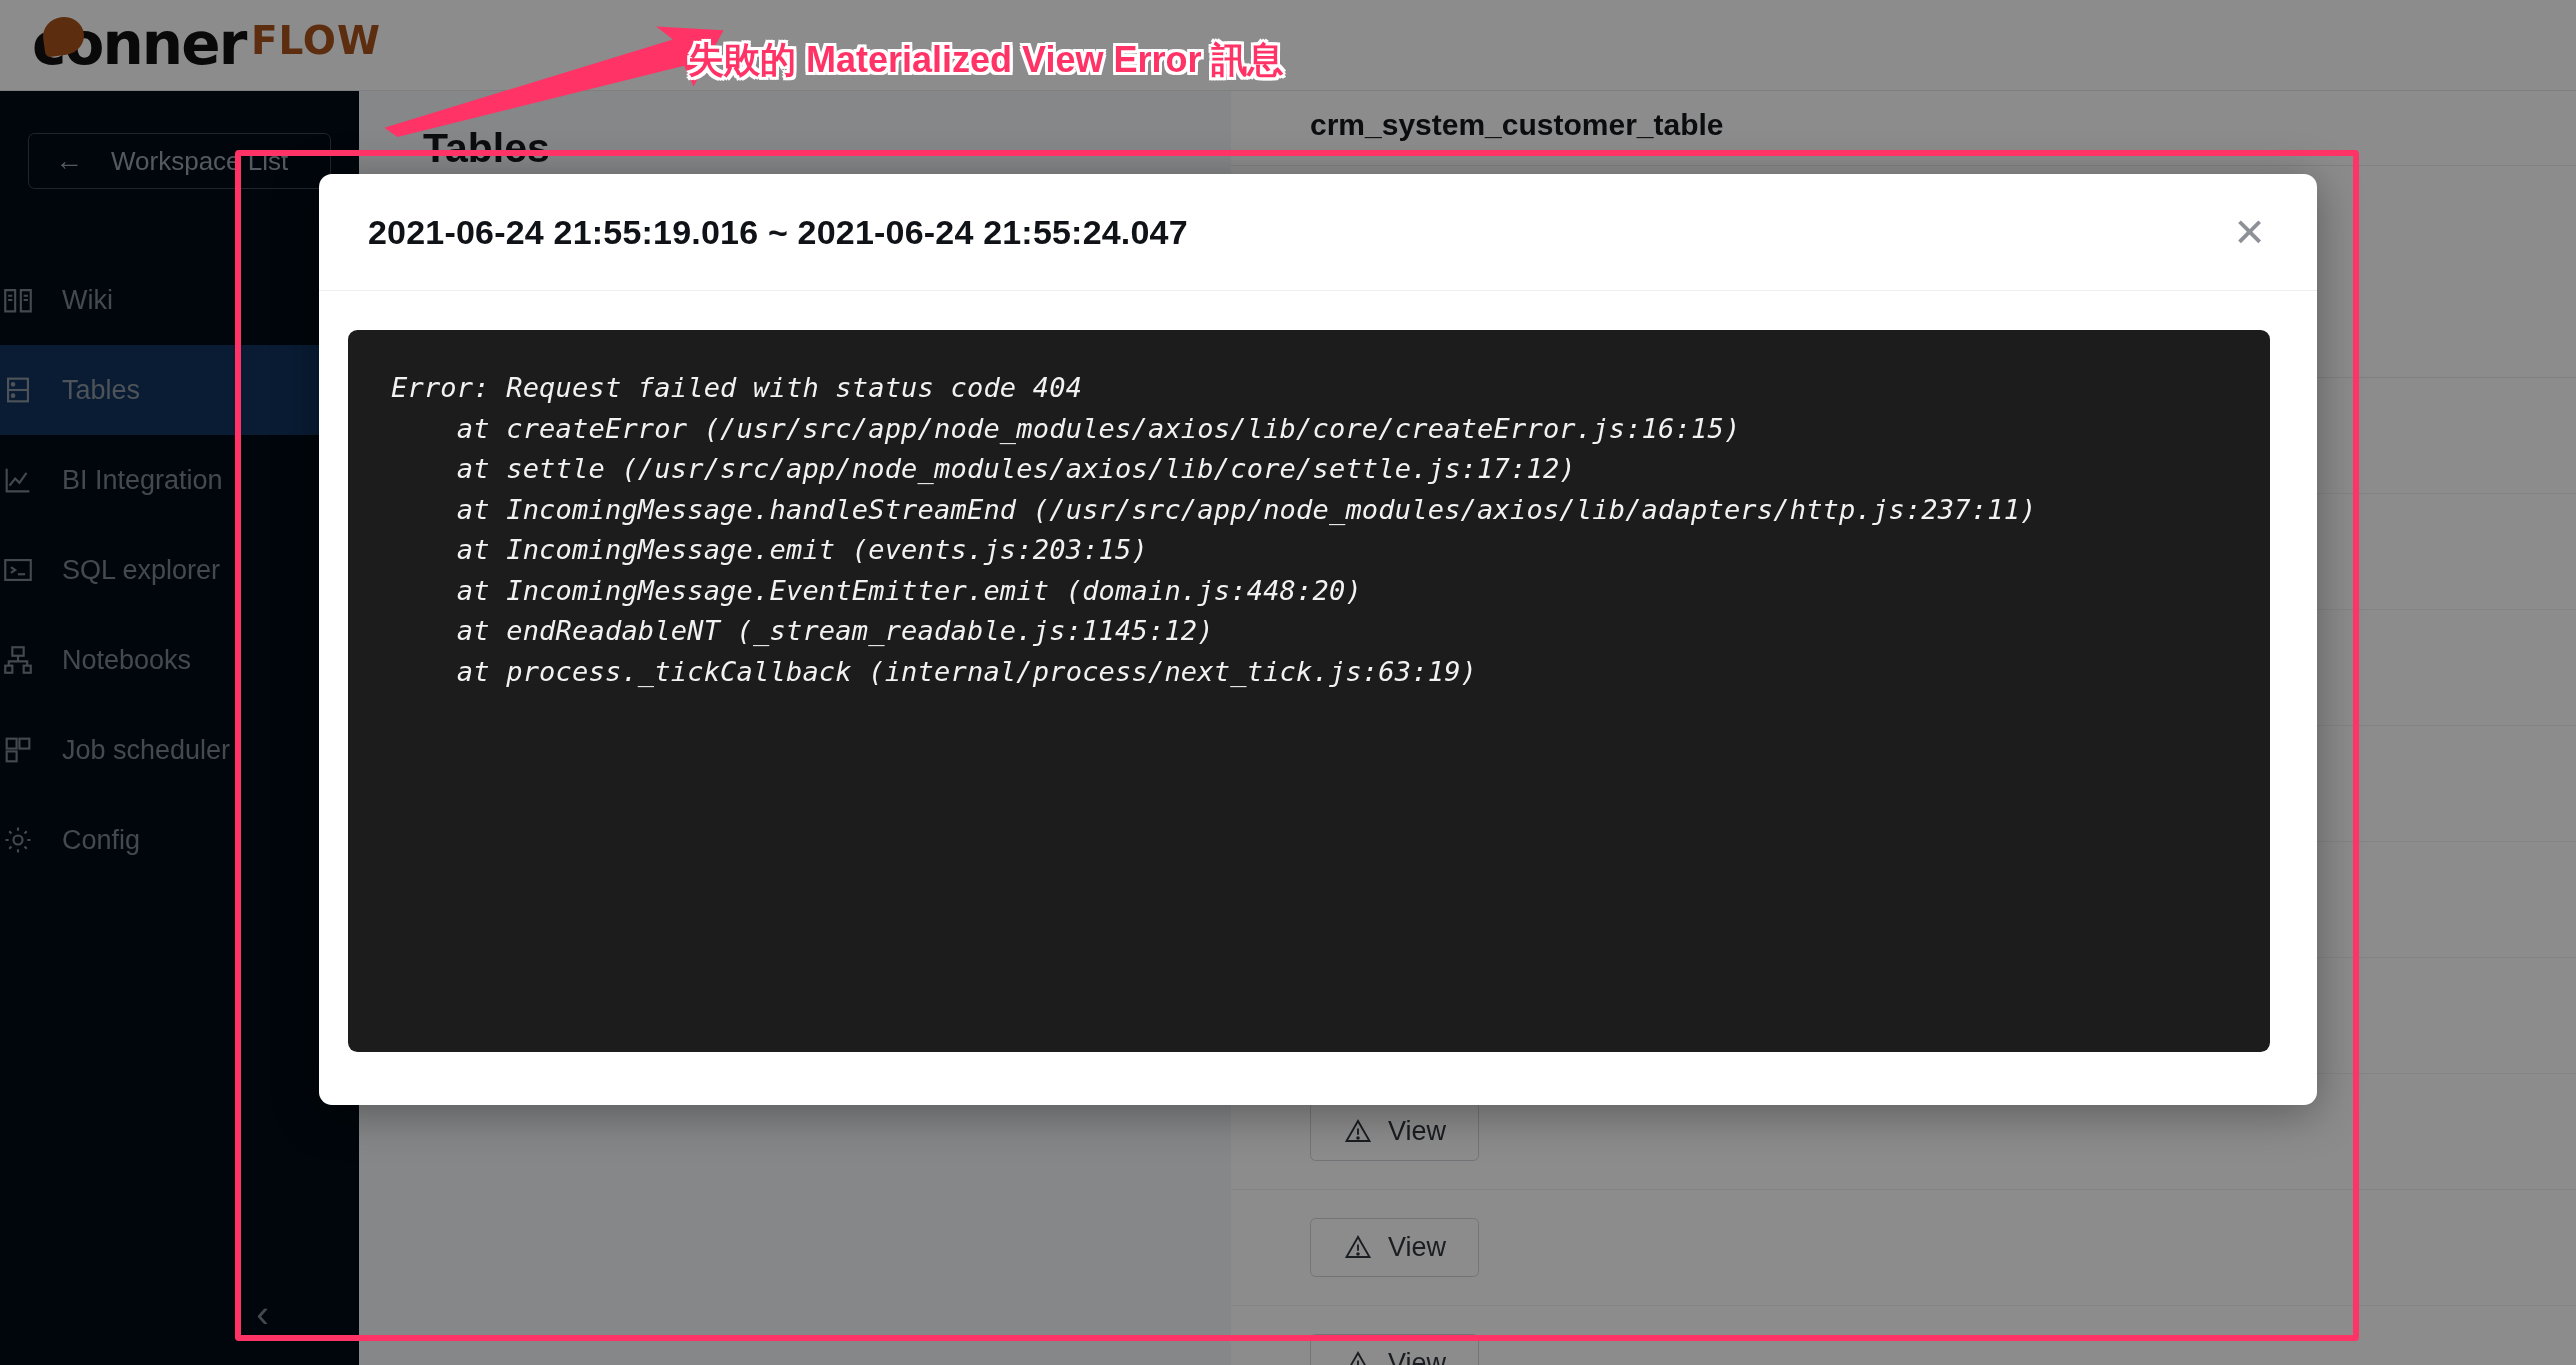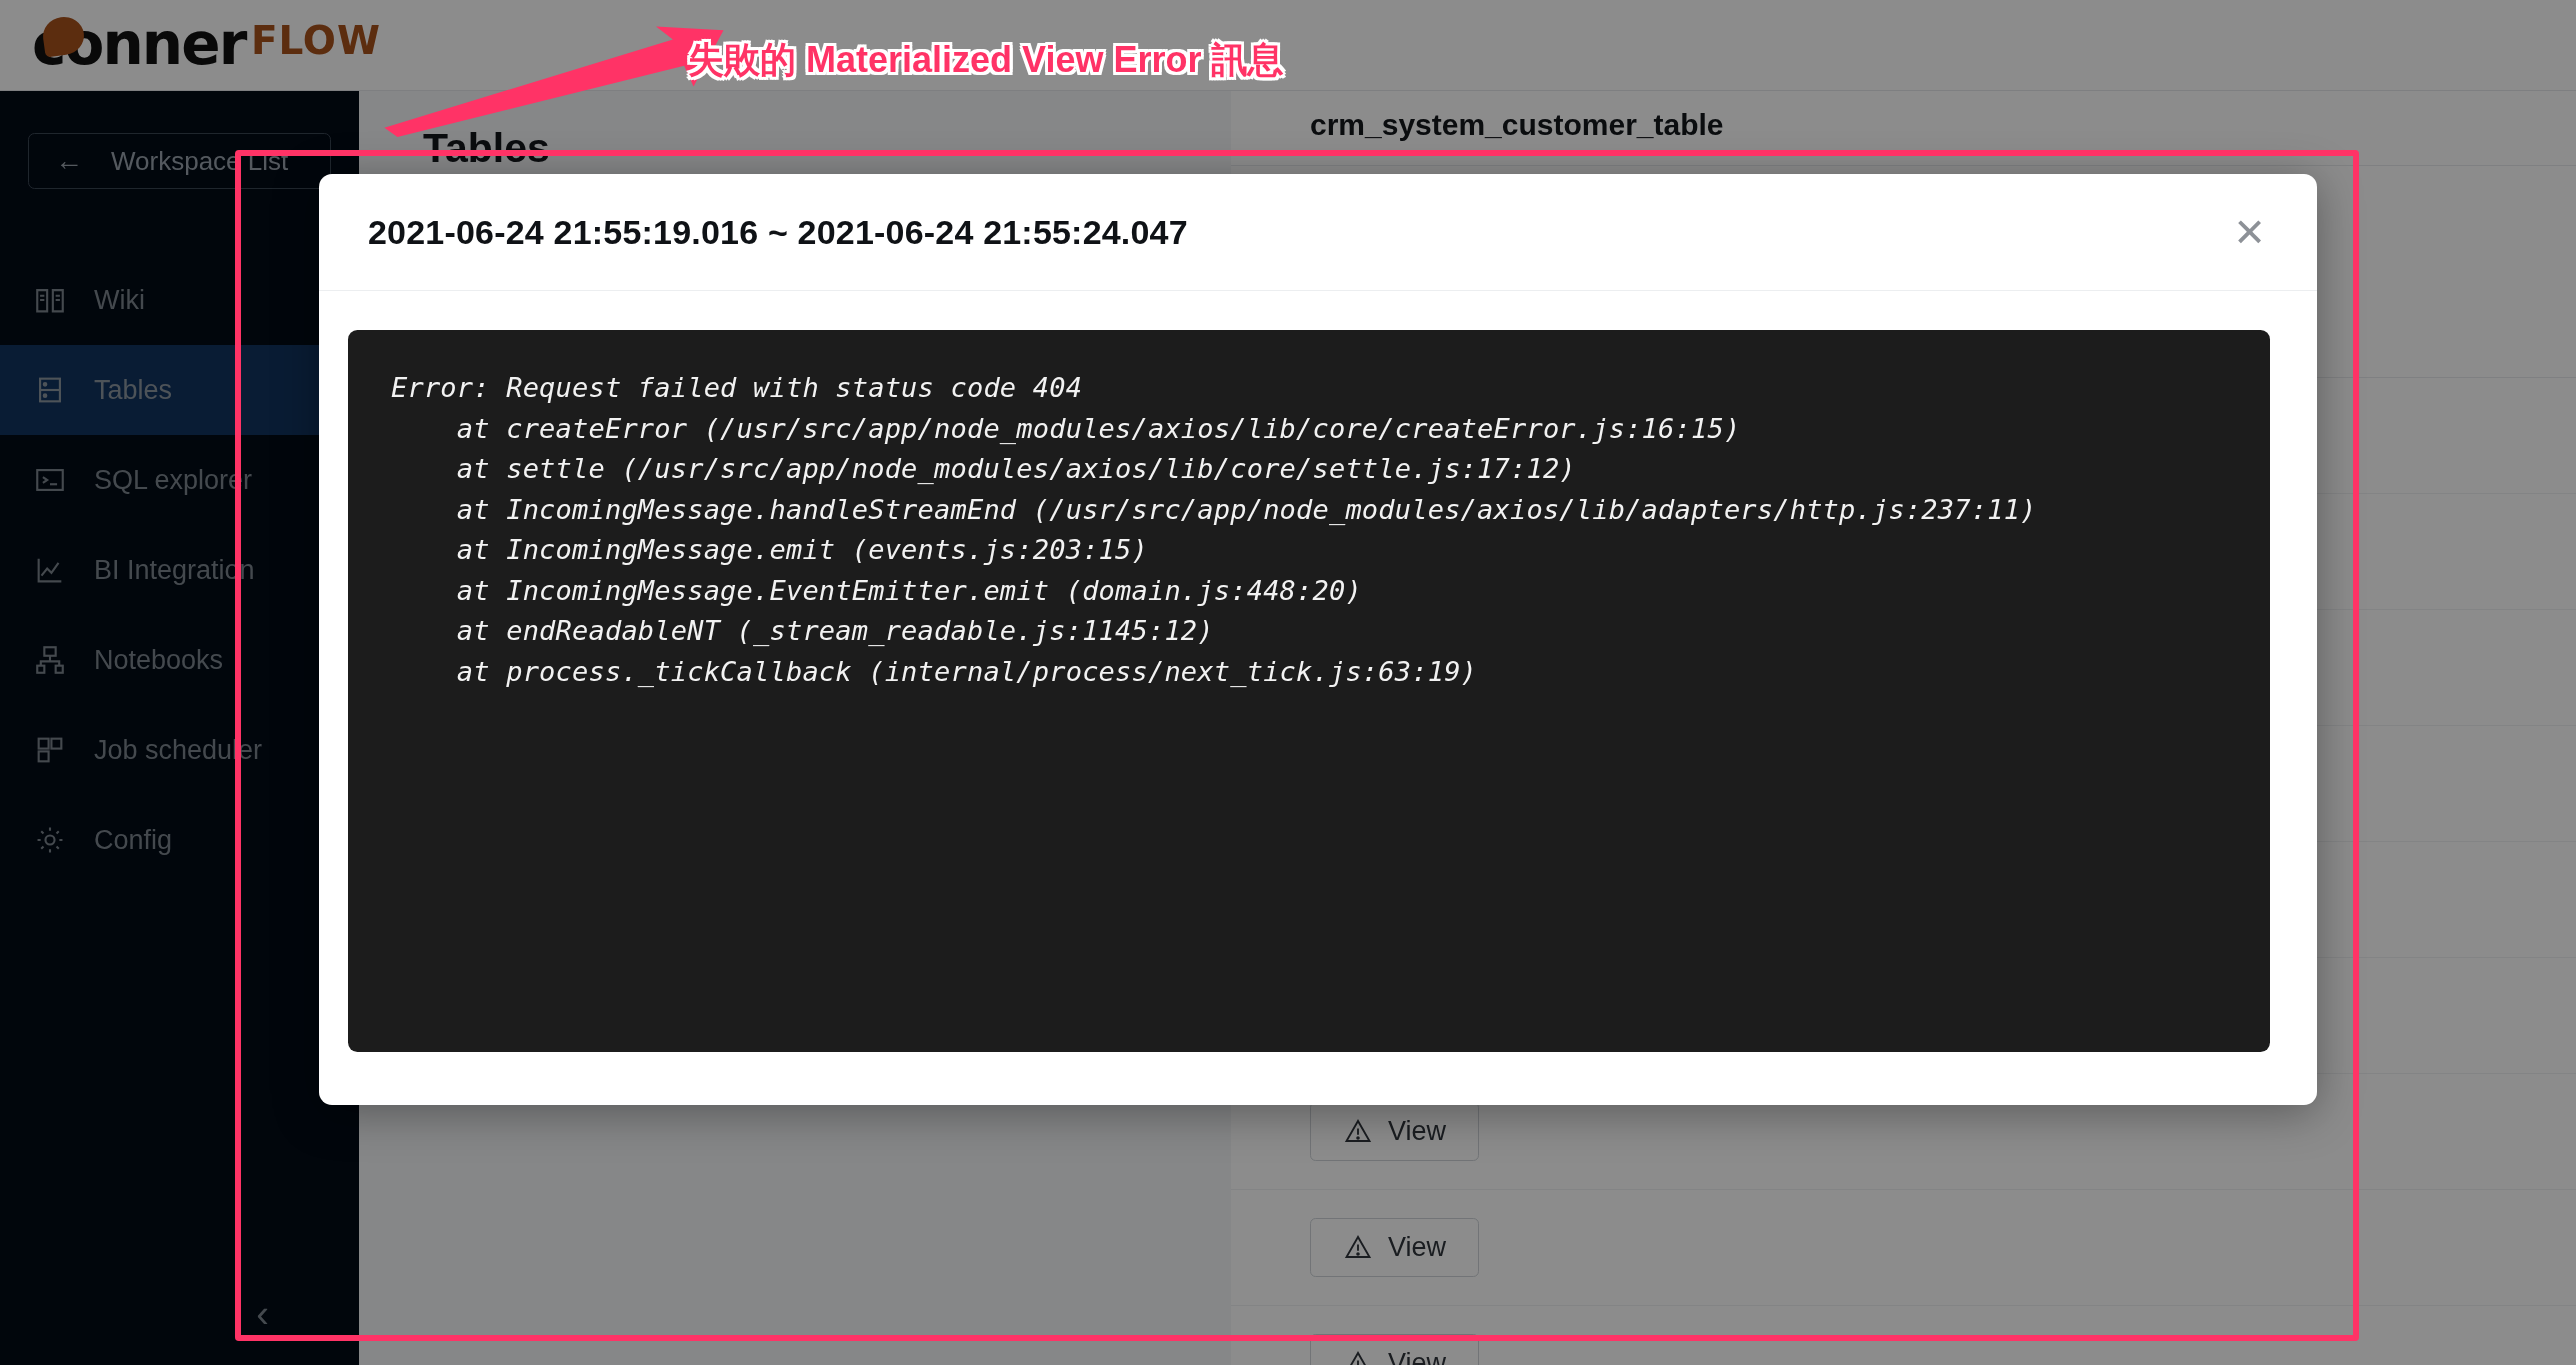--- a/index.html
+++ b/index.html
@@ -43,21 +43,21 @@
   .ws-btn {
     margin: 42px 28px 0 28px; height: 56px;
     border: 0.9px solid #3a4553; border-radius: 6.6px;
     display: flex; align-items: center; gap: 28px; padding-left: 26px;
     color: #9aa3ad; font-size: 26px;
   }
   .ws-arrow { font-size: 28px; line-height: 1; color: #9aa3ad; }
   .nav { margin-top: 66px; display: flex; flex-direction: column; }
   .nav-item {
     height: 90px; display: flex; align-items: center; gap: 26px;
-    padding-left: 32px; color: #7d868f; font-size: 27px;
+    color: #7d868f; font-size: 27px;
   }
   .nav-item.active { background: #123460; color: #8d97a1; }
   .nav-icon { width: 36px; height: 36px; display: flex; align-items: center; justify-content: center; flex: none; }
   .nav-icon svg { width: 34px; height: 34px; display: block; }
   .sidebar-spacer { flex: 1; }
   .collapse-btn {
     height: 103px; display: flex; align-items: center; justify-content: flex-end;
     padding-right: 90px; color: #7d868f; font-size: 38px;
   }
 
@@ -171,36 +171,36 @@
                 <circle cx="8.5" cy="8" r="0.9" fill="#8d97a1"></circle>
                 <circle cx="8.5" cy="16" r="0.9" fill="#8d97a1"></circle>
             </svg>
           </span>
           <span>Tables</span>
         </div>
 
         <div class="nav-item">
           <span class="nav-icon">
             <svg viewBox="0 0 24 24" fill="none" stroke="#7d868f" stroke-width="1.5">
+              <path d="M4 4v16h16"></path>
+                <path d="M6 16l4-5 3 3 5-7"></path>
+            </svg>
+          </span>
+          <span>BI Integration</span>
+        </div>
+
+        <div class="nav-item">
+          <span class="nav-icon">
+            <svg viewBox="0 0 24 24" fill="none" stroke="#7d868f" stroke-width="1.5">
               <rect x="3" y="5" width="18" height="14"></rect>
                 <path d="M7 10l3 2-3 2"></path>
                 <path d="M12 15h5"></path>
             </svg>
           </span>
           <span>SQL explorer</span>
-        </div>
-
-        <div class="nav-item">
-          <span class="nav-icon">
-            <svg viewBox="0 0 24 24" fill="none" stroke="#7d868f" stroke-width="1.5">
-              <path d="M4 4v16h16"></path>
-                <path d="M6 16l4-5 3 3 5-7"></path>
-            </svg>
-          </span>
-          <span>BI Integration</span>
         </div>
 
         <div class="nav-item">
           <span class="nav-icon">
             <svg viewBox="0 0 24 24" fill="none" stroke="#7d868f" stroke-width="1.5">
               <rect x="8" y="3" width="8" height="6"></rect>
                 <rect x="3" y="16" width="5" height="5"></rect>
                 <rect x="16" y="16" width="5" height="5"></rect>
               <path d="M12 9v4M5.5 16v-3h13v3"></path>
             </svg>

